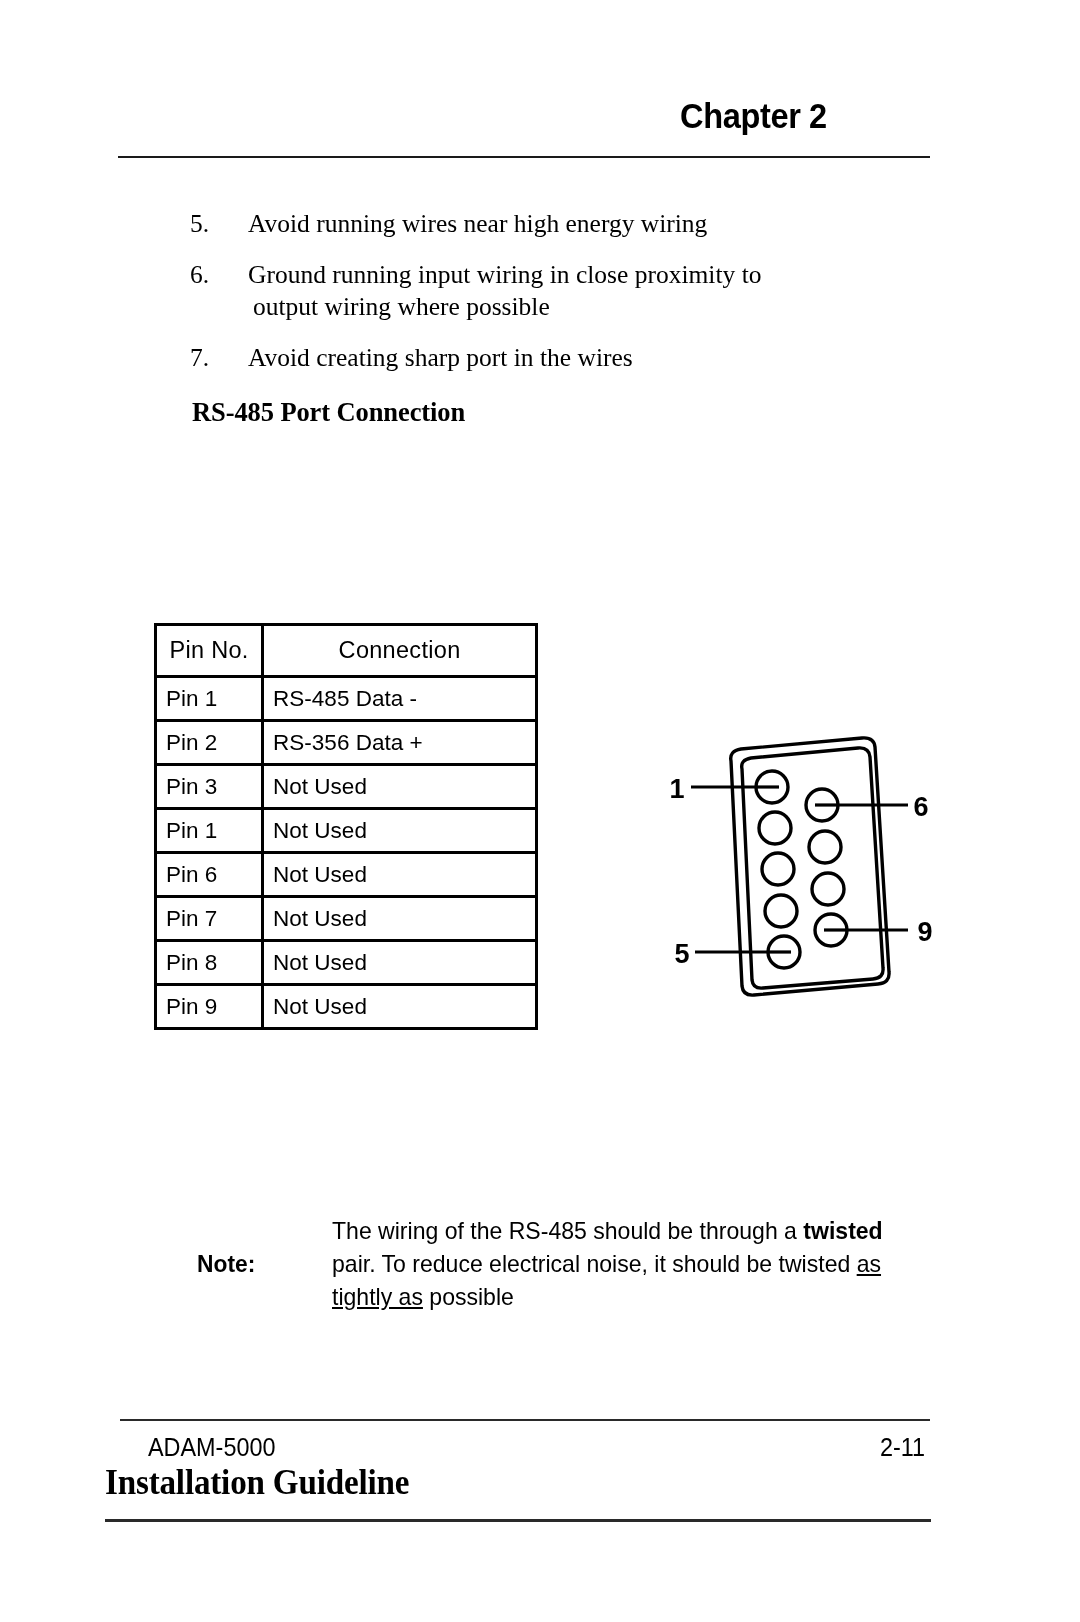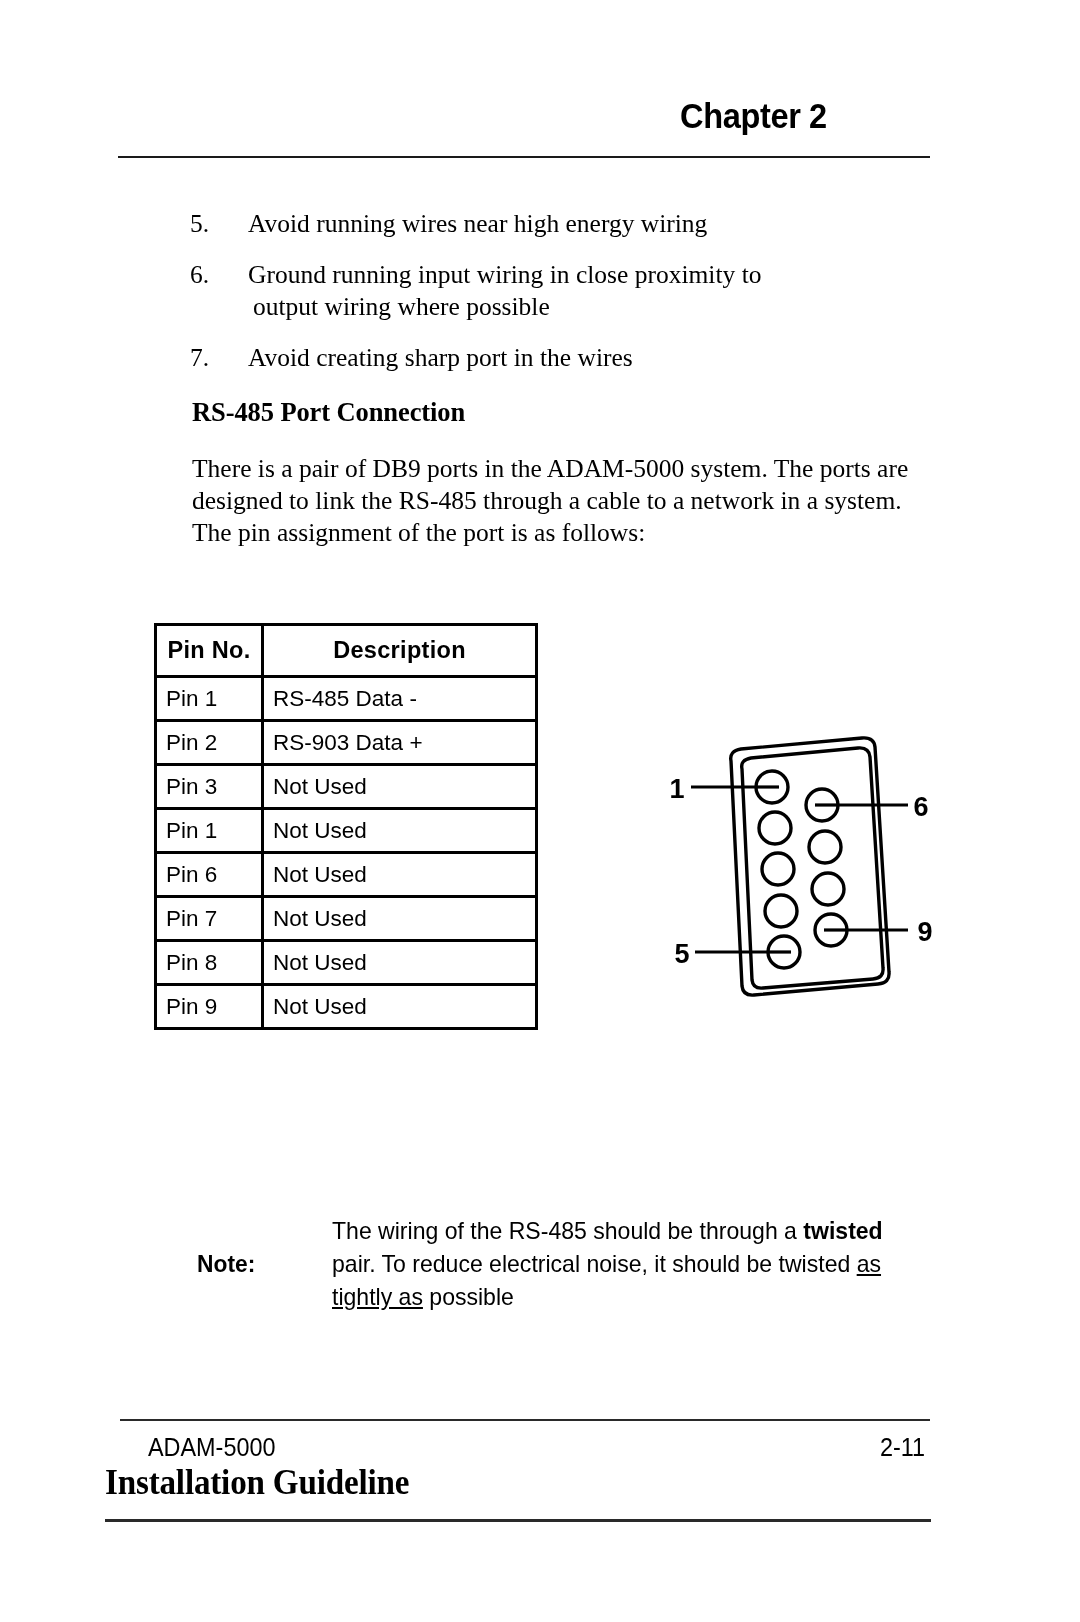--- a/index.html
+++ b/index.html
@@ -112,21 +112,21 @@
     height: 44px;
     padding: 0 0 0 9px;
     font-weight: normal;
     text-align: left;
     vertical-align: middle;
     box-sizing: border-box;
   }
   .pin-table .col-pin  { width: 108px; }
   .pin-table .col-desc { width: 276px; }
   .pin-table thead th {
-    font-weight: bold;
+    font-weight: normal;
     text-align: center;
     padding-left: 0;
     height: 52px;
     font-size: 23.5px;
     letter-spacing: 0.3px;
   }
 
   
   .db9-figure {
     position: absolute;
@@ -242,37 +242,36 @@
 
     <div class="list-item">
       <span class="list-num">7.</span>
       <span class="list-text">Avoid creating sharp port in the wires</span>
     </div>
 
   </div>
 
   <div class="section-heading">RS-485 Port Connection</div>
 
-  <div class="section-para">There is a pair of DB9 ports in the ADAM-5000 system. The ports are designed to link the RS-485 through a cable to a network in a system. The pin assignment of the port is as follows:</div>
 
   <table class="pin-table">
     <thead>
       <tr>
         <th class="col-pin">Pin No.</th>
-        <th class="col-desc">Description</th>
+        <th class="col-desc">Connection</th>
       </tr>
     </thead>
     <tbody>
       <tr>
         <td class="col-pin">Pin 1</td>
         <td class="col-desc">RS-485 Data -</td>
       </tr>
       <tr>
         <td class="col-pin">Pin 2</td>
-        <td class="col-desc">RS-903 Data +</td>
+        <td class="col-desc">RS-356 Data +</td>
       </tr>
       <tr>
         <td class="col-pin">Pin 3</td>
         <td class="col-desc">Not Used</td>
       </tr>
       <tr>
         <td class="col-pin">Pin 1</td>
         <td class="col-desc">Not Used</td>
       </tr>
       <tr>

